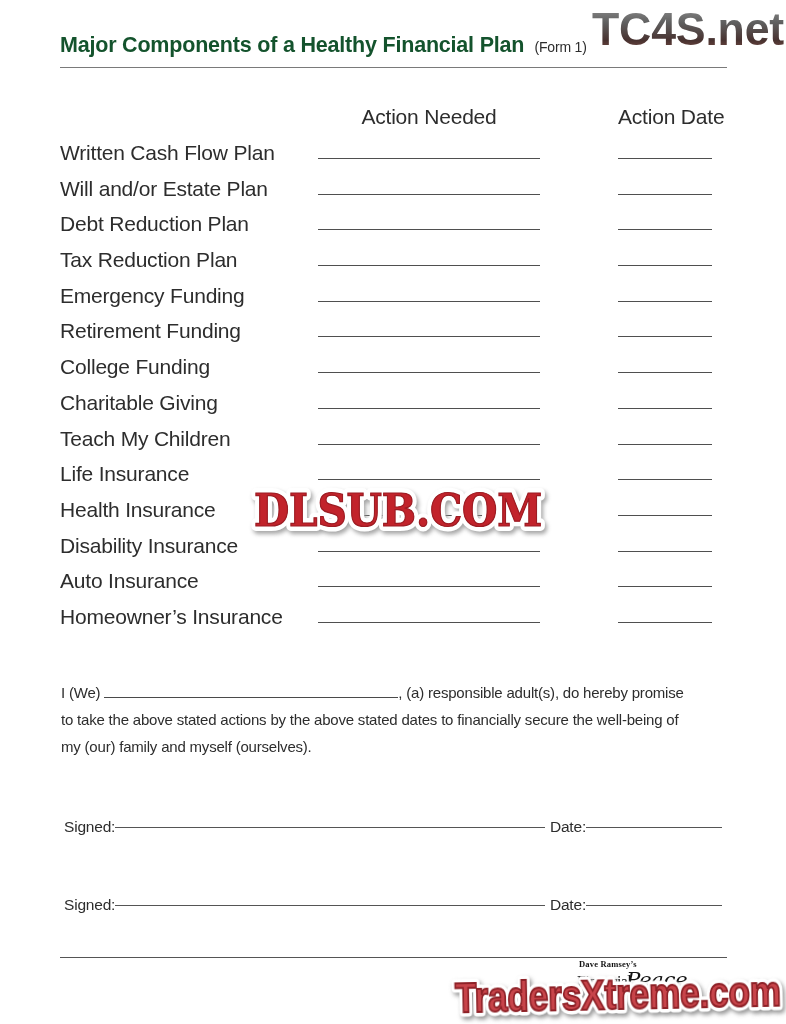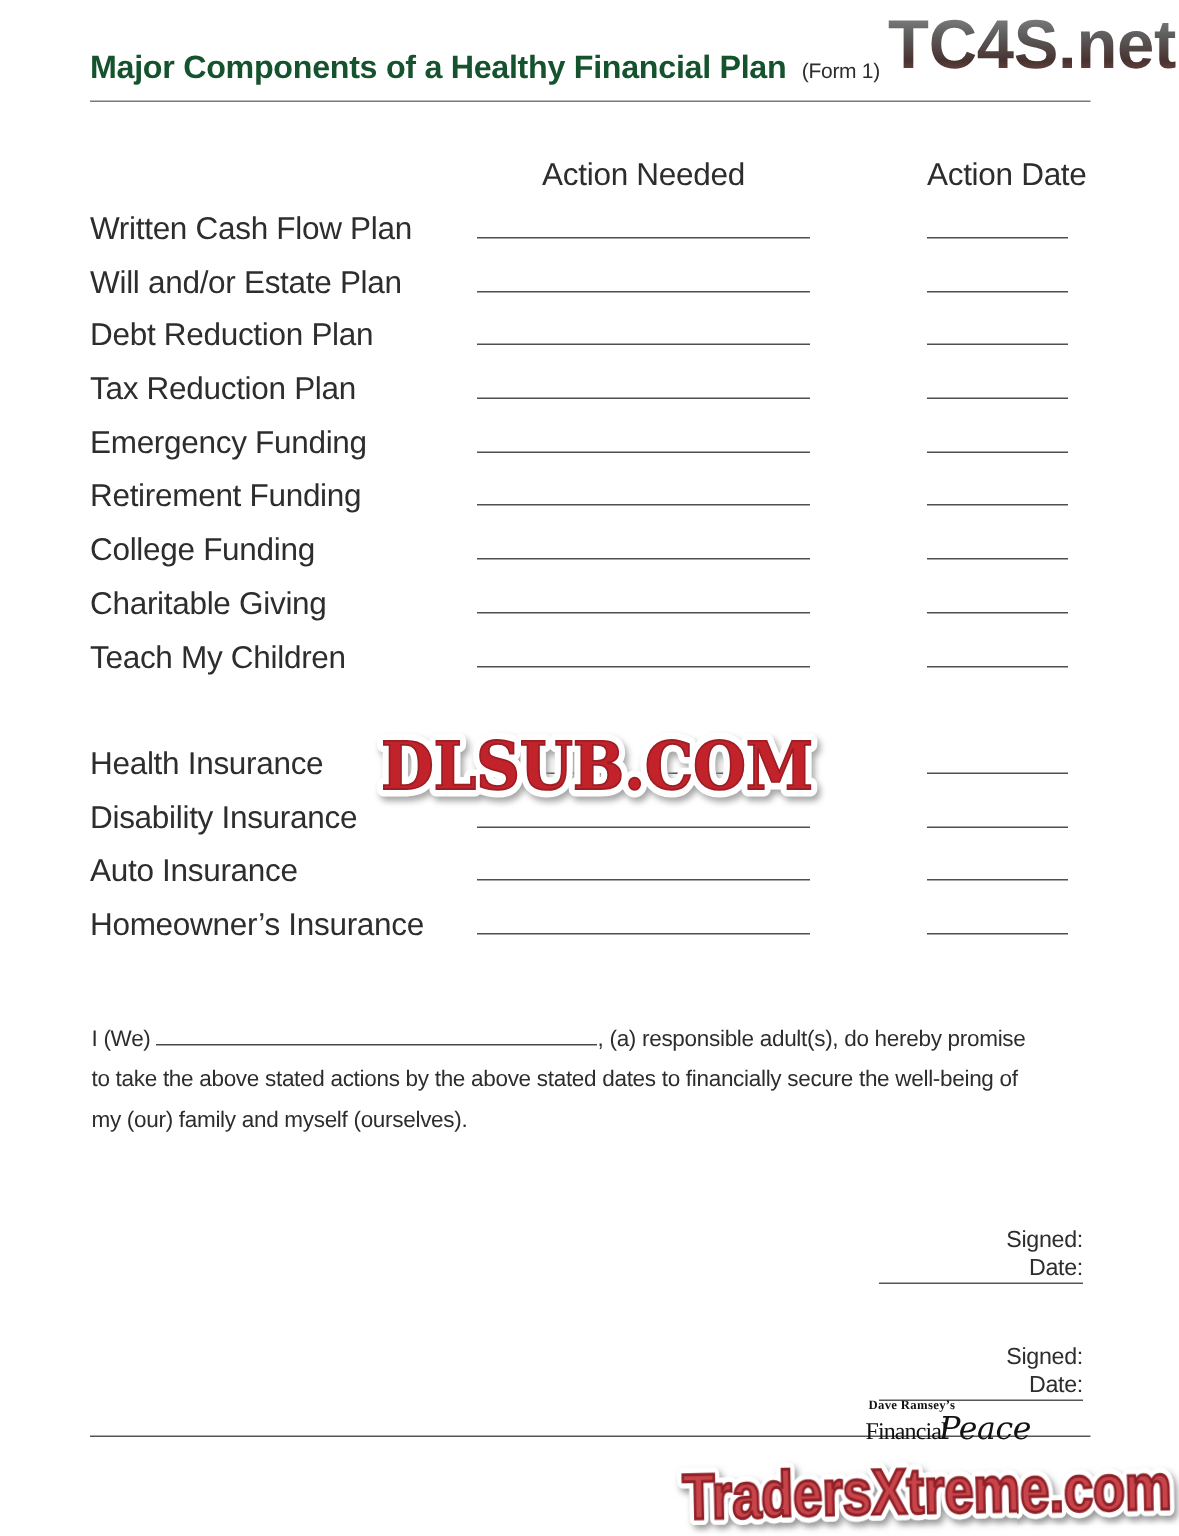--- a/index.html
+++ b/index.html
@@ -36,31 +36,31 @@
   .tline.date   { left:558px; width:94px; }
 
   
   .pledge { position:absolute; left:61px; top:680px; width:670px;
             font-size:15px; line-height:26.8px; }
   .pledge .blank { display:inline-block; width:294px; height:14px; margin-left:4px;
                    border-bottom:1.4px solid #4a4a4a; }
 
   
   .sig { position:absolute; left:64px; width:658px; height:18px;
-         display:flex; align-items:flex-end; font-size:15.5px;flex-direction:column; }
+         display:flex; align-items:center; font-size:15.5px; }
   .sig-1 { top:818px; } .sig-2 { top:896px; }
   .sig .lbl { white-space:nowrap; }
   .sig .sig-line  { flex:1; height:0; border-bottom:1.4px solid #555; }
   .sig .date-line { width:136px; height:0; border-bottom:1.4px solid #555; }
   .sig .date-lbl  { margin-left:5px; }
 
   
   .footer-rule { position:absolute; left:60px; top:957px; width:667px; border-top:1.6px solid #555; }
 
-  .fp-logo { position:absolute; left:577px; top:932px; color:#121212; line-height:1; }
+  .fp-logo { position:absolute; left:577px; top:960px; color:#121212; line-height:1; }
   .fp-small { display:block; font-family:"Liberation Serif", serif; font-weight:bold;
               font-size:8.5px; letter-spacing:0.2px; margin:0 0 1px 2px; }
   .fp-main  { font-family:"Liberation Serif", serif; font-weight:normal;
               font-size:16px; letter-spacing:-0.6px; }
   .fp-script{ font-family:"DejaVu Serif", serif; font-style:italic;
               font-size:21px; margin-left:-5px; }
 
   
   .dlsub-svg   { position:absolute; left:247px; top:476px;
                  filter:drop-shadow(2px 3px 2px rgba(150,150,150,0.85)); }
@@ -133,20 +133,25 @@
   <div class="trow" style="--i:7">
     <span class="tlabel">Charitable Giving</span>
     <span class="tline action"></span>
     <span class="tline date"></span>
   </div>
   <div class="trow" style="--i:8">
     <span class="tlabel">Teach My Children</span>
     <span class="tline action"></span>
     <span class="tline date"></span>
   </div>
+  <div class="trow" style="--i:9">
+    <span class="tlabel">Life Insurance</span>
+    <span class="tline action"></span>
+    <span class="tline date"></span>
+  </div>
   <div class="trow" style="--i:10">
     <span class="tlabel">Health Insurance</span>
     <span class="tline action"></span>
     <span class="tline date"></span>
   </div>
   <div class="trow" style="--i:11">
     <span class="tlabel">Disability Insurance</span>
     <span class="tline action"></span>
     <span class="tline date"></span>
   </div>

